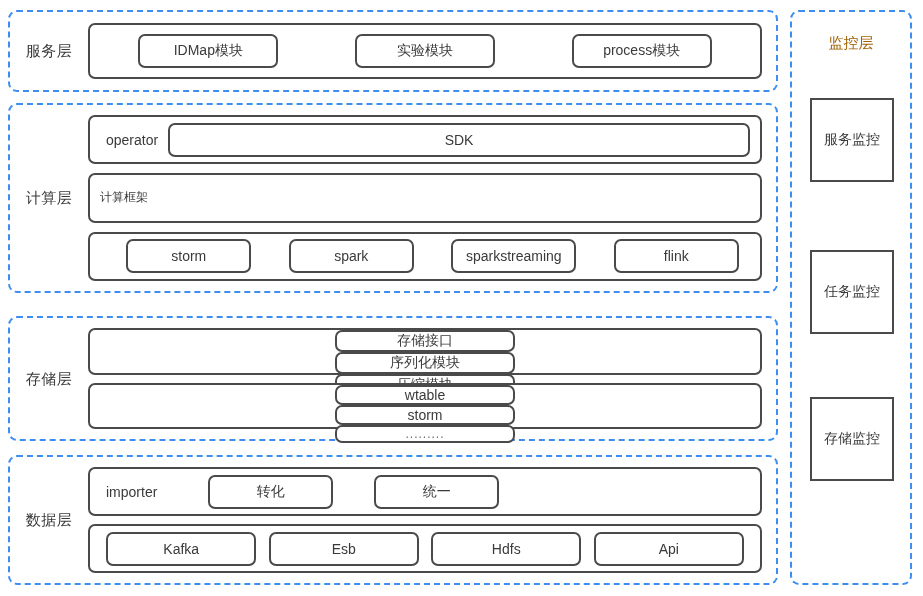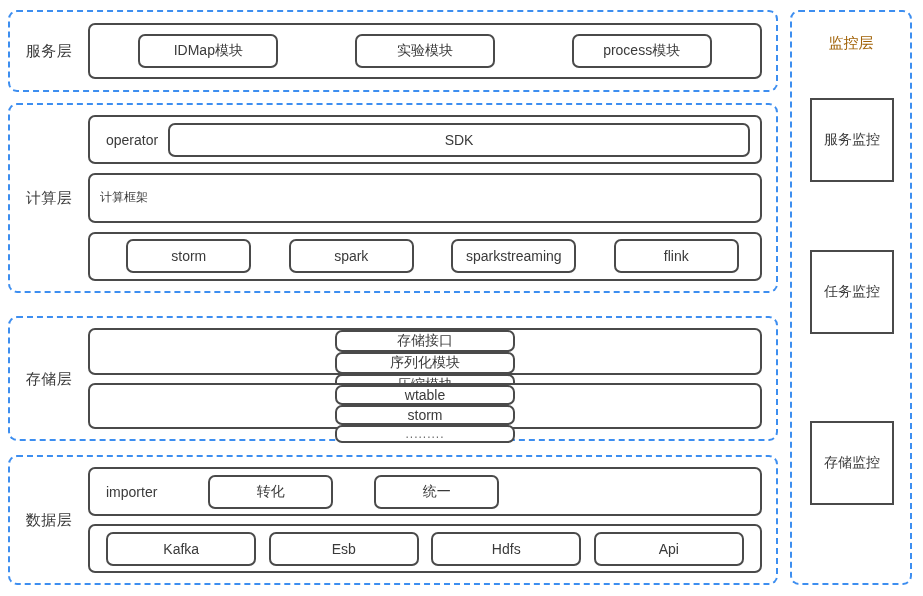--- a/index.html
+++ b/index.html
@@ -156,21 +156,21 @@
     border: 2px solid #4a4a4a;
     background: #ffffff;
     display: flex;
     align-items: center;
     justify-content: center;
     font-size: 14px;
     color: #3a3a3a;
   }
   #monitor-box-0 { top: 86px; }
   #monitor-box-1 { top: 238px; }
-  #monitor-box-2 { top: 385px; margin-top: 24px; }
+  #monitor-box-2 { top: 385px; }
 
   .dots { letter-spacing: 1px; font-size: 12px; color: #6a6a6a; }
 </style>
 </head>
 <body>
 
 <div id="diagram">
 
   <div class="layer" id="layer-service">
     <div class="layer-label">服务层</div>

